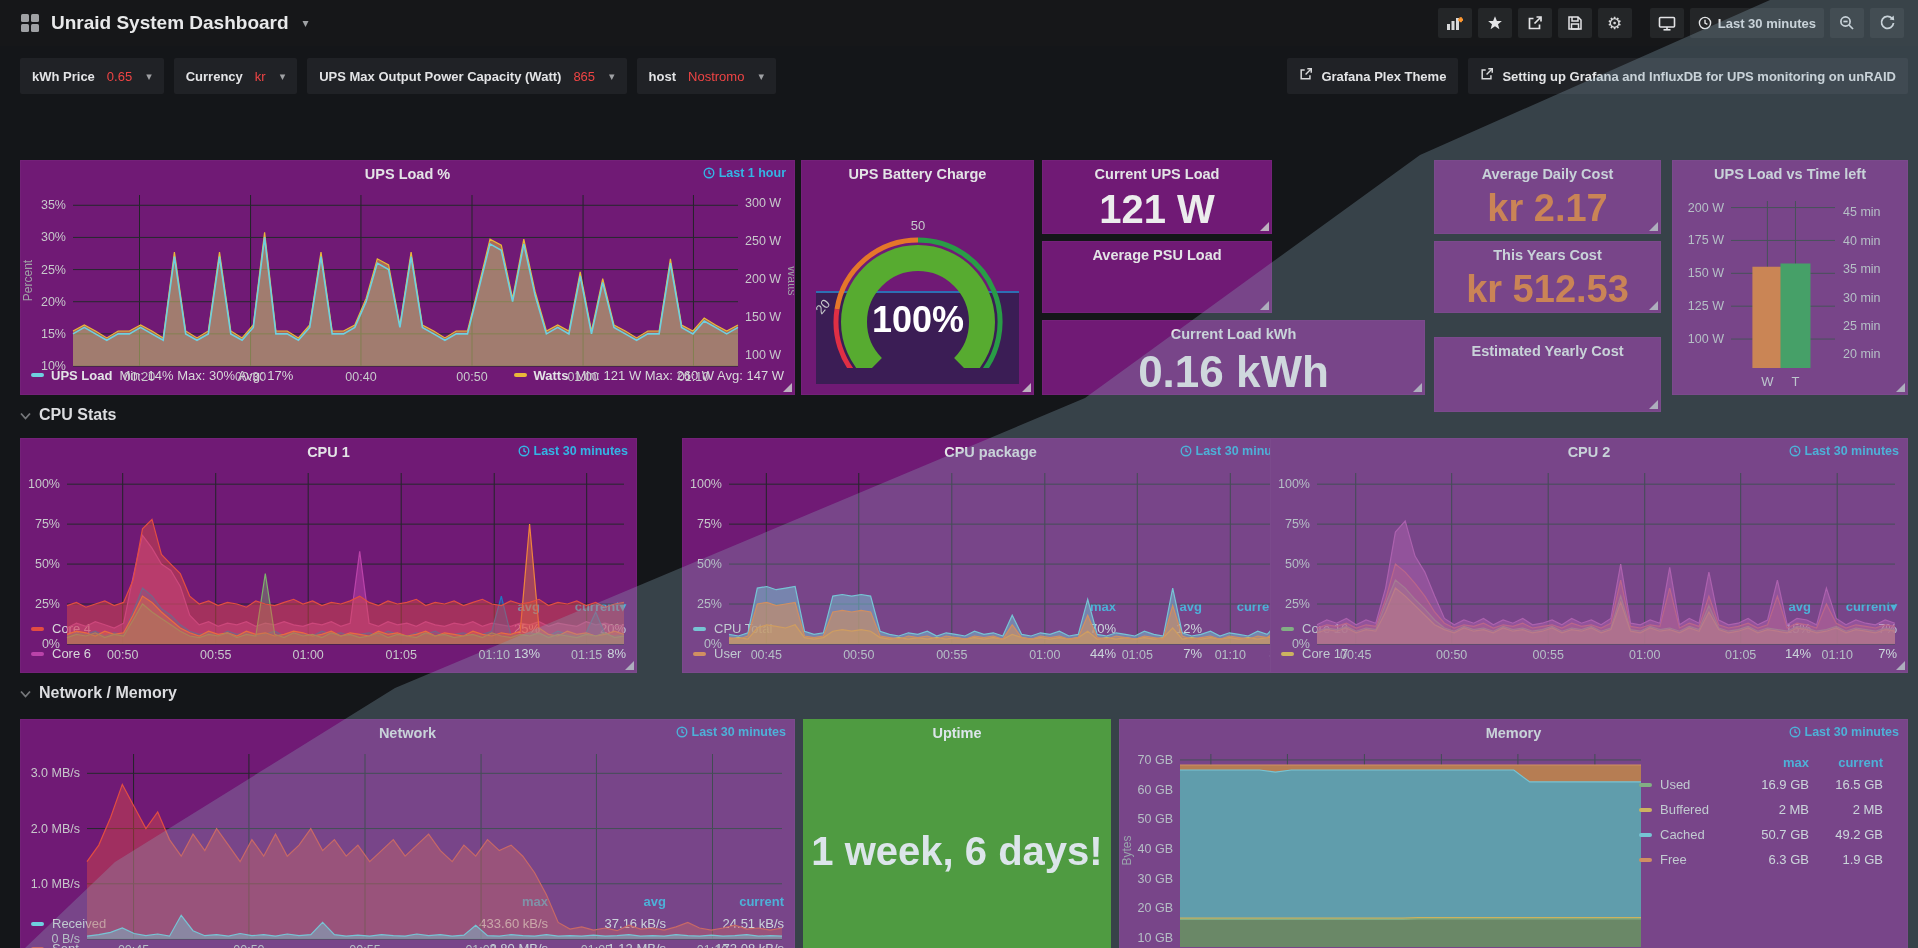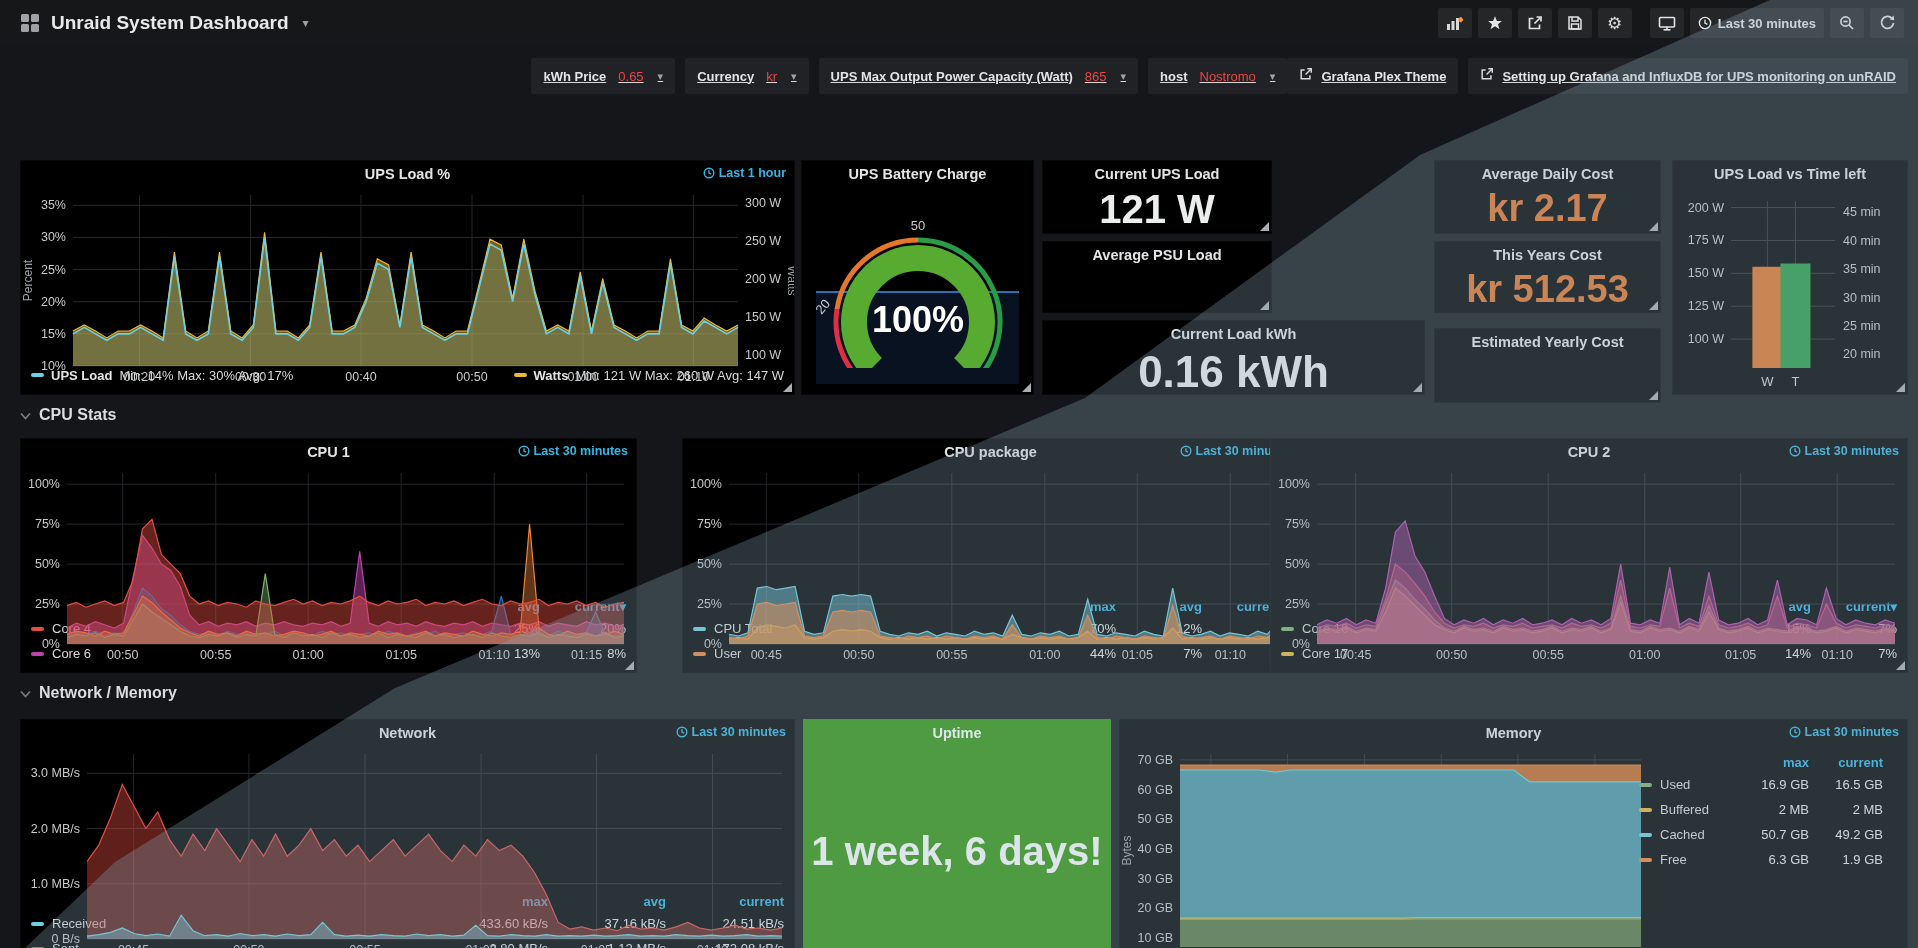--- a/index.html
+++ b/index.html
@@ -14,36 +14,36 @@
   .dash-title{font-size:19px;font-weight:bold;color:#e8e9ea;cursor:pointer;}
   .dash-caret{color:#9fa1a4;font-size:12px;margin-left:2px;}
   .nav-right{display:flex;align-items:center;gap:6px;}
   .navbtn{height:30px;min-width:34px;padding:0 8px;background:#242628;border:none;border-radius:2px;display:flex;align-items:center;justify-content:center;gap:6px;color:#d8d9da;cursor:pointer;font-family:inherit;}
   .navbtn svg{display:block;}
   .nav-sep{width:6px;}
   .timebtn{font-size:13px;font-weight:bold;color:#e3e4e6;}
   .gearglyph{font-size:17px;line-height:1;color:#d8d9da;}
 
   
-  .submenu{position:absolute;top:58px;left:20px;right:10px;display:flex;align-items:flex-start;justify-content:flex-end;text-decoration:underline;}
+  .submenu{position:absolute;top:58px;left:20px;right:10px;display:flex;align-items:flex-start;justify-content:space-between;}
   .varrow{display:flex;gap:10px;}
   .chip{height:36px;background:#202226;border-radius:2px;display:flex;align-items:center;padding:0 12px;gap:12px;cursor:pointer;}
   .chip .lbl{font-size:13px;font-weight:bold;color:#e3e4e6;white-space:nowrap;}
   .chip .val{font-size:13px;color:#ef4444;white-space:nowrap;}
   .chip .caret{color:#9fa1a4;font-size:11px;margin-left:2px;}
   .linkrow{display:flex;gap:10px;}
   .linkchip{height:36px;background:#202226;border-radius:2px;display:flex;align-items:center;padding:0 12px;gap:8px;cursor:pointer;}
   .linkchip span.t{font-size:13px;font-weight:bold;color:#e3e4e6;white-space:nowrap;}
 
   
   .sechead{position:absolute;display:flex;align-items:center;gap:8px;font-size:16px;font-weight:bold;color:#dcdde0;cursor:pointer;}
   .sechead svg{opacity:.7;}
 
   
-  .panel{position:absolute;background:#000000;border:1px solid rgba(255,255,255,.03);box-sizing:border-box;display:flex;flex-direction:column;}
+  .panel{position:absolute;background:#701a75;border:1px solid rgba(255,255,255,.03);box-sizing:border-box;display:flex;flex-direction:column;}
   .ph{height:26px;flex:0 0 26px;display:flex;align-items:center;justify-content:center;position:relative;}
   .ptitle{font-size:14.5px;font-weight:bold;color:#e3e4e6;cursor:pointer;}
   .ptime{position:absolute;right:8px;top:5px;display:flex;align-items:center;gap:4px;color:#33b5e5;font-size:12.5px;font-weight:bold;cursor:pointer;}
   .chart{position:relative;flex:1;min-height:0;}
   .chart svg{position:absolute;left:0;top:0;}
   .corner{position:absolute;right:2px;bottom:2px;width:0;height:0;border-style:solid;border-width:0 0 9px 9px;border-color:transparent transparent #c9cbcd transparent;opacity:.85;}
 
   
   .statp{align-items:stretch;}
   .statv{flex:1;display:flex;align-items:center;justify-content:center;font-weight:bold;color:#eceded;padding-bottom:6px;}
@@ -356,21 +356,21 @@
   </div>
 
   <div class="panel statp orange" style="left:1434px;top:241px;width:227px;height:72px;">
     <div class="ph">
         <span class="ptitle">This Years Cost</span>
       </div>
     <div class="statv">kr 512.53</div>
     <i class="corner"></i>
   </div>
 
-  <div class="panel statp orange" style="left:1434px;top:328px;width:227px;height:75px;gap:48px;">
+  <div class="panel statp orange" style="left:1434px;top:337px;width:227px;height:75px;gap:48px;">
     <div class="ph">
         <span class="ptitle">Estimated Yearly Cost</span>
       </div>
     <i class="corner"></i>
   </div>
 
   <div class="panel" style="left:1672px;top:160px;width:236px;height:235px;">
     <div class="ph">
         <span class="ptitle">UPS Load vs Time left</span>
       </div>

